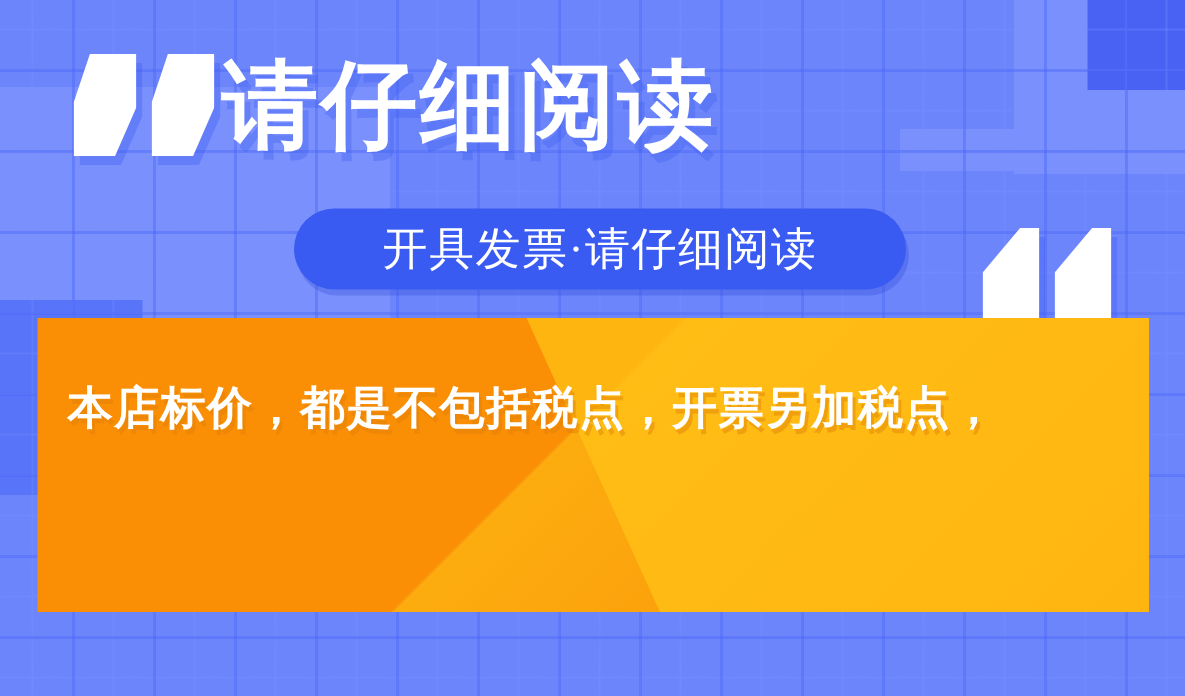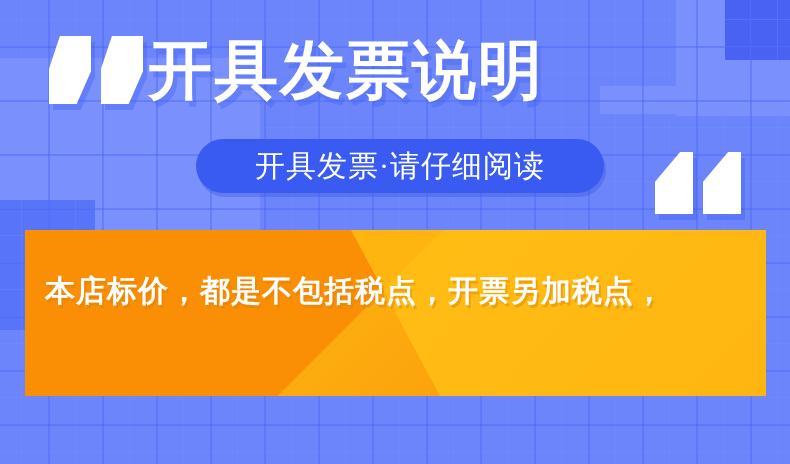--- a/index.html
+++ b/index.html
@@ -156,23 +156,23 @@
     font-size: 30px;
     font-weight: 500;
     letter-spacing: 1px;
     white-space: nowrap;
   }
 
   
   .panel {
     position: absolute;
     left: 25px;
-    top: 230px;
+    top: 212px;
     width: 741px;
-    height: 166px;
+    height: 196px;
     background: #fa8f05;
     overflow: hidden;
   }
   .panel-diagonal {
     position: absolute;
     inset: 0;
     background: #ffb510;
     clip-path: polygon(44% 0%, 100% 0%, 100% 100%, 100% 100%, 56% 100%);
   }
   .panel-diagonal2 {
@@ -206,21 +206,21 @@
   <div class="bg-block-tr2"></div>
   <div class="bg-block-mr"></div>
   <div class="bg-grid-fine"></div>
   <div class="bg-grid"></div>
 
   <div class="quote quote-open">
     <div class="mark"></div>
     <div class="mark"></div>
   </div>
 
-  <div class="headline">开具发票说明</div>
+  <div class="headline">请仔细阅读</div>
 
   <div class="pill">
     <span class="pill-text">开具发票·请仔细阅读</span>
   </div>
 
   <div class="quote quote-close">
     <div class="mark"></div>
     <div class="mark"></div>
   </div>
 

